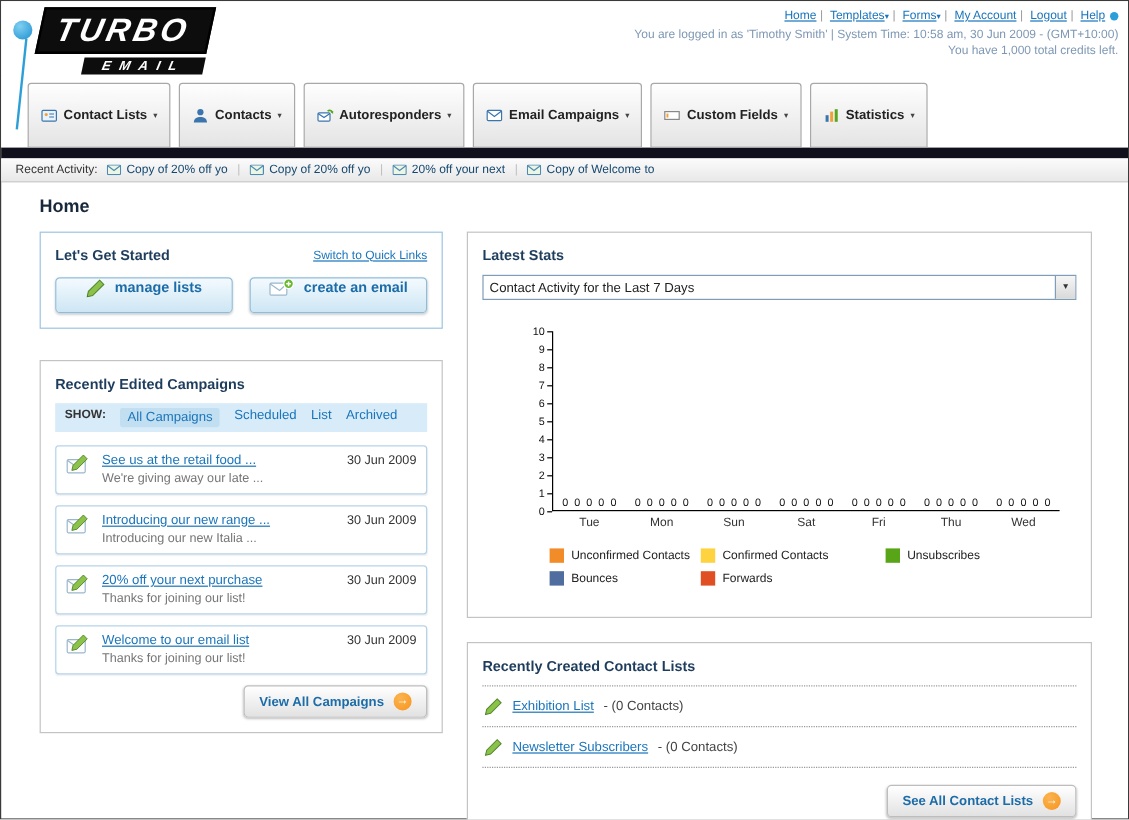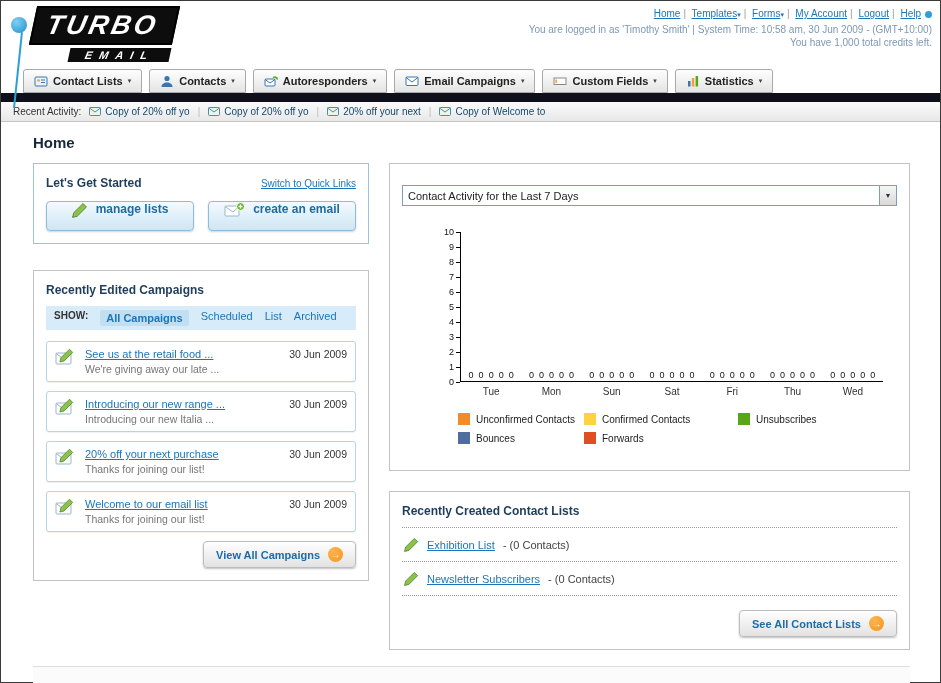--- a/index.html
+++ b/index.html
@@ -24,21 +24,21 @@
   .top-links { color:#8a8a8a; }
   .top-links a { color:#1a75bb; text-decoration:underline; font-size:10px; cursor:pointer; }
   .top-links .sep { color:#9a9a9a; margin:0 3px; }
   .caret { font-size:7px; color:#1a75bb; }
   .blue-bullet { display:inline-block; width:7px; height:7px; border-radius:50%; background:#2d9fd8; margin-left:4px; vertical-align:middle; }
   .login-info { color:#7e98b4; margin-top:5px; }
   .credits-info { color:#7e98b4; margin-top:2px; }
 
   
   .main-nav { display:flex; gap:7px; align-items:flex-end; padding:6px 0 0 22px; background:#fff; }
-  .nav-tab { display:inline-flex; align-items:center; gap:5px; padding:4px 10px; border:1px solid #a8a8a8;
+  .nav-tab { display:inline-flex; align-items:center; gap:5px; padding:19px 10px; border:1px solid #a8a8a8;
     border-radius:3px 3px 0 0; background:linear-gradient(#fefefe,#e4e4e4); font-size:11px; font-weight:bold; color:#222; cursor:pointer; }
   .nav-tab .caret { color:#444; }
   .nav-underbar { height:9px; background:#10101c; }
 
   
   .recent-activity { height:20px; display:flex; align-items:center; gap:8px; padding-left:12px;
     background:linear-gradient(#fbfbfb,#e8e8e8); border-bottom:1px solid #c6c6c6; font-size:10px; color:#333; }
   .ra-item { display:flex; align-items:center; gap:4px; color:#15486e; cursor:pointer; }
   .ra-sep { color:#bdbdbd; }
 
@@ -57,21 +57,21 @@
   .gs-head { display:flex; justify-content:space-between; align-items:center; }
   .quick-links { font-size:10px; color:#1a75bb; text-decoration:underline; cursor:pointer; }
   .gs-buttons { display:flex; gap:14px; margin-top:11px; }
   .gs-btn { flex:1; display:flex; align-items:flex-start; justify-content:center; gap:8px; height:30px;
     background:linear-gradient(#f4fafe,#cde6f4); border:1px solid #8fbcd8; border-radius:4px;
     font-weight:bold; color:#1c6ca8; font-size:12px; box-shadow:0 1px 2px rgba(0,0,0,.18); cursor:pointer; }
 
   
   .campaigns .filters { display:flex; gap:12px; background:#d8ebf8; padding:4px 8px; margin-top:9px; font-size:10px; color:#333; }
   .filters .flt { color:#1a75bb; font-size:11px; cursor:pointer; }
-  .filters .flt.active { background:#c2dff2; padding:2px 6px; border-radius:2px; font-weight:bold; }
+  .filters .flt.active { background:#c2dff2; padding:2px 6px; border-radius:2px; font-weight:normal; }
   .camp-list { margin-top:11px; }
   .camp-row { display:flex; gap:8px; border:1px solid #b5d4ea; border-radius:3px; padding:6px 8px; margin-bottom:9px;
     background:#fff; box-shadow:0 1px 1px rgba(0,0,0,.06); }
   .camp-main { flex:1; }
   .camp-title { color:#1a75bb; font-size:11px; text-decoration:underline; cursor:pointer; }
   .camp-desc { color:#767676; font-size:10.5px; margin-top:3px; }
   .camp-date { font-size:10.5px; color:#333; white-space:nowrap; }
   .btn-row { display:flex; justify-content:flex-end; margin-top:4px; }
   .pill-btn { display:inline-flex; align-items:center; gap:8px; padding:5px 12px; border:1px solid #bdbdbd; border-radius:4px;
     background:linear-gradient(#ffffff,#e2e2e2); font-weight:bold; color:#1c6ca8; font-size:11px;
@@ -369,20 +369,21 @@
               <span class="arrow-circle"></span>
             </span>
           </div>
         </div>
 
       </div>
 
       <div class="col-right">
 
         <div class="panel">
+          <div class="panel-title">Latest Stats</div>
           <div class="stats-select">
             <span>Contact Activity for the Last 7 Days</span>
             <span class="sel-arrow"></span>
           </div>
 
           <div class="chart-wrap">
             <div class="chart-top">
               <div class="y-axis" id="y-axis">
                   <div class="ytick">
                     <span class="ylab">10</span>

